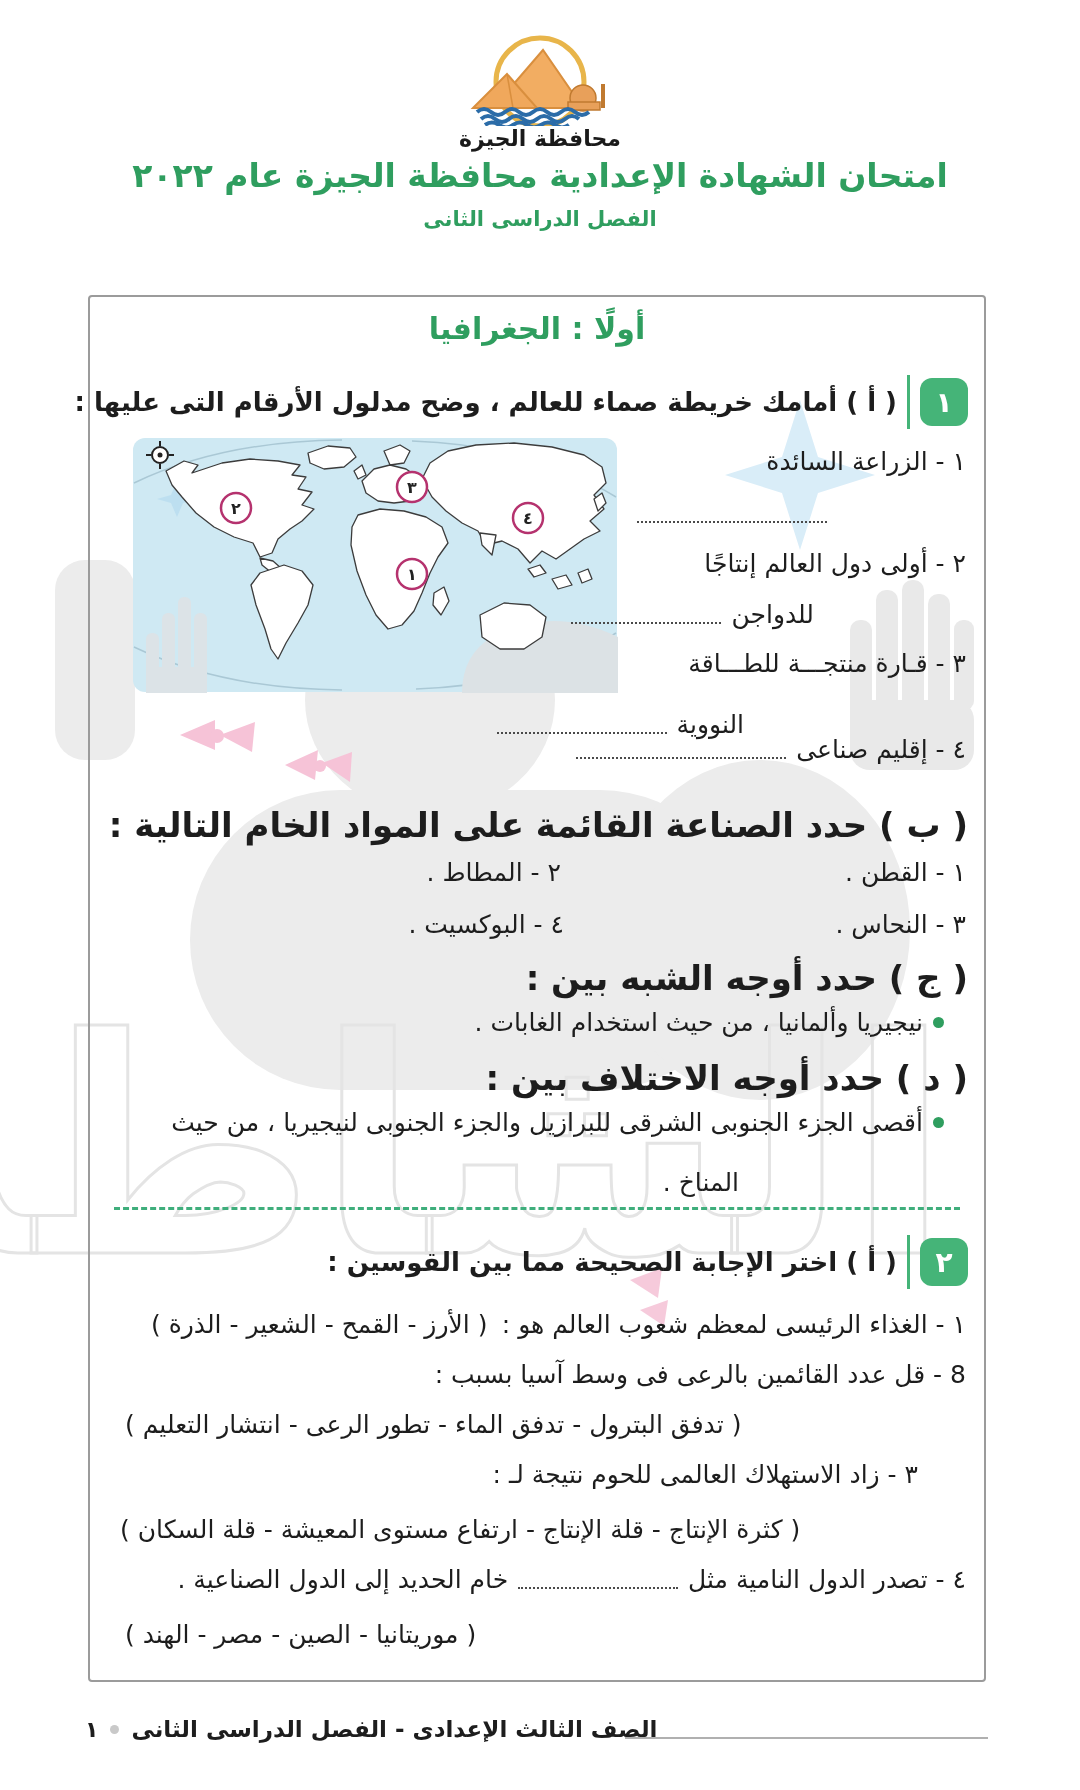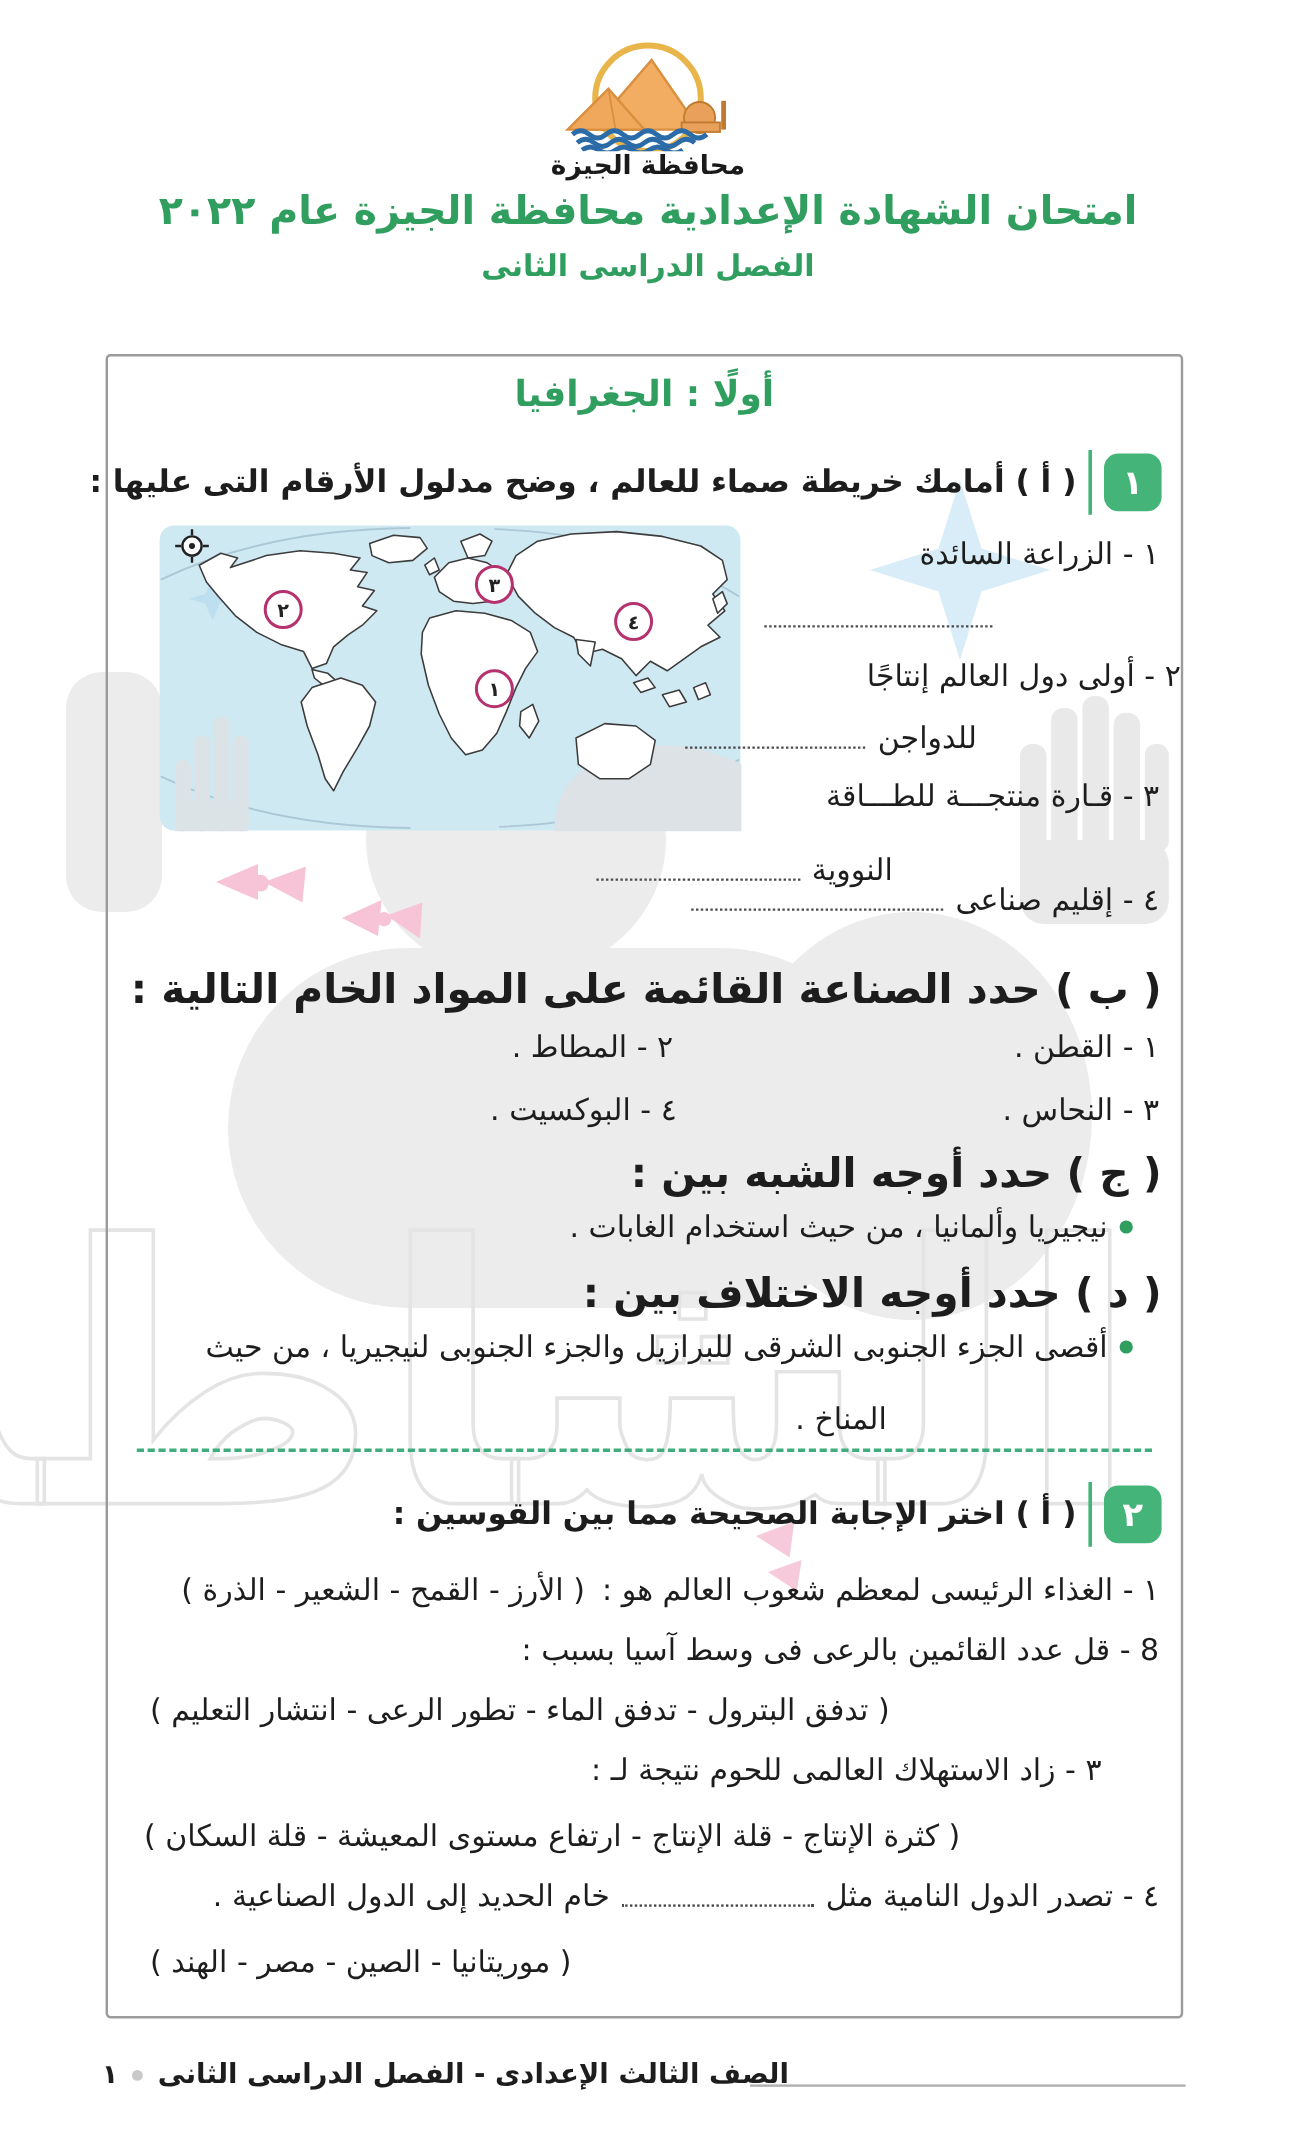--- a/index.html
+++ b/index.html
@@ -8,21 +8,21 @@
     font-family:"DejaVu Sans","Liberation Sans",sans-serif;color:#1d1d1d;
   }
   .abs{position:absolute;}
   .z1{z-index:1;} .z2{z-index:2;}
   .center{left:0;width:100%;text-align:center;}
   .green{color:#2f9e5f;}
   .bold{font-weight:bold;}
   
   .org-name{top:126px;font-size:22px;font-weight:bold;color:#1a1a1a;}
   .page-title{top:156px;font-size:33px;font-weight:bold;color:#2f9e5f;}
-  .page-subtitle{top:207px;font-size:25px;font-weight:bold;color:#2f9e5f;}
+  .page-subtitle{top:207px;font-size:21px;font-weight:bold;color:#2f9e5f;}
   
   .exam-box{left:88px;top:295px;width:894px;height:1383px;border:2px solid #9b9b9b;border-radius:4px;background:transparent;}
   .sec-head{top:14px;font-size:30px;}
   .qrow{display:flex;direction:rtl;align-items:center;gap:10px;}
   .badge{width:48px;height:48px;background:#45b478;border-radius:12px;color:#fff;
          font-size:28px;font-weight:bold;display:flex;align-items:center;justify-content:center;}
   .vbar{width:3px;height:54px;background:#45b478;}
   .qhead{font-size:26px;font-weight:bold;white-space:nowrap;}
   .part-head{font-size:34px;font-weight:bold;direction:rtl;white-space:nowrap;}
   .item{font-size:25px;direction:rtl;white-space:nowrap;}
@@ -158,21 +158,21 @@
       <text x="280" y="56">٣</text>
       <circle cx="396" cy="81" r="15" fill="#fff" stroke="#b5326e" stroke-width="2.5"></circle>
       <text x="396" y="87">٤</text>
       <circle cx="280" cy="137" r="15" fill="#fff" stroke="#b5326e" stroke-width="2.5"></circle>
       <text x="280" y="143">١</text>
     </g>
   </svg>
 
   <div class="abs item" style="right:18px;top:150px;">١ - الزراعة السائدة</div>
   <div class="abs" style="right:157px;top:206px;"><span class="dots" style="width:190px;"></span></div>
-  <div class="abs item" style="right:0;top:252px;">٢ - أولى دول العالم إنتاجًا</div>
+  <div class="abs item" style="right:18px;top:252px;">٢ - أولى دول العالم إنتاجًا</div>
   <div class="abs flexline" style="right:170px;top:303px;">
     <span class="item">للدواجن</span>
     <span class="dots" style="width:150px;"></span>
   </div>
   <div class="abs item" style="right:18px;top:352px;">٣ - قـارة منتجـــة للطـــاقة</div>
   <div class="abs flexline" style="right:240px;top:413px;">
     <span class="item">النووية</span>
     <span class="dots" style="width:170px;"></span>
   </div>
   <div class="abs flexline" style="right:18px;top:438px;">

